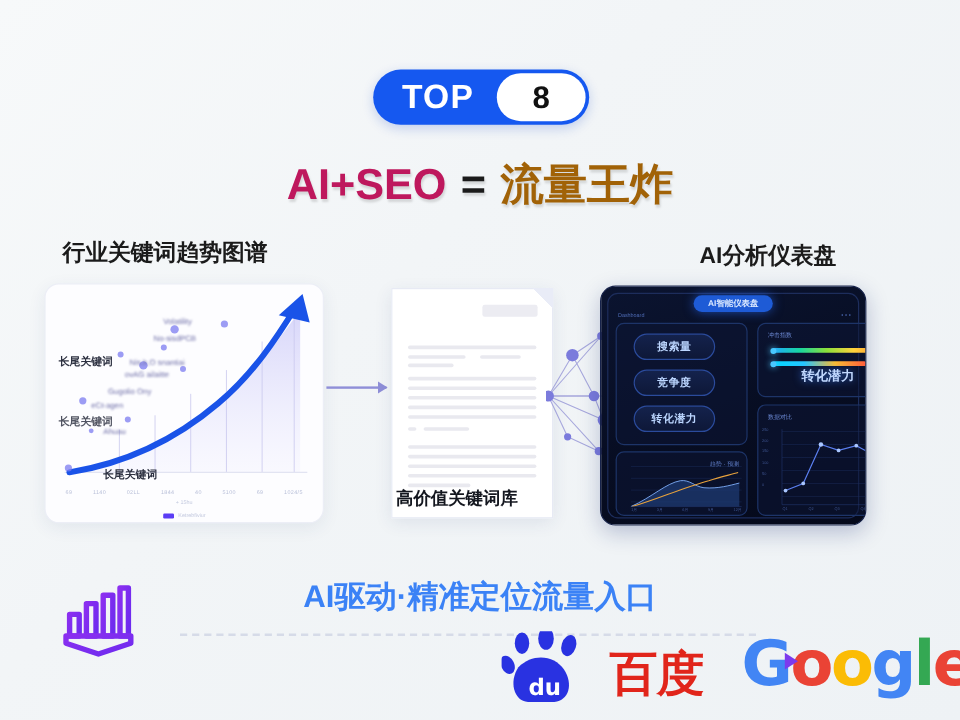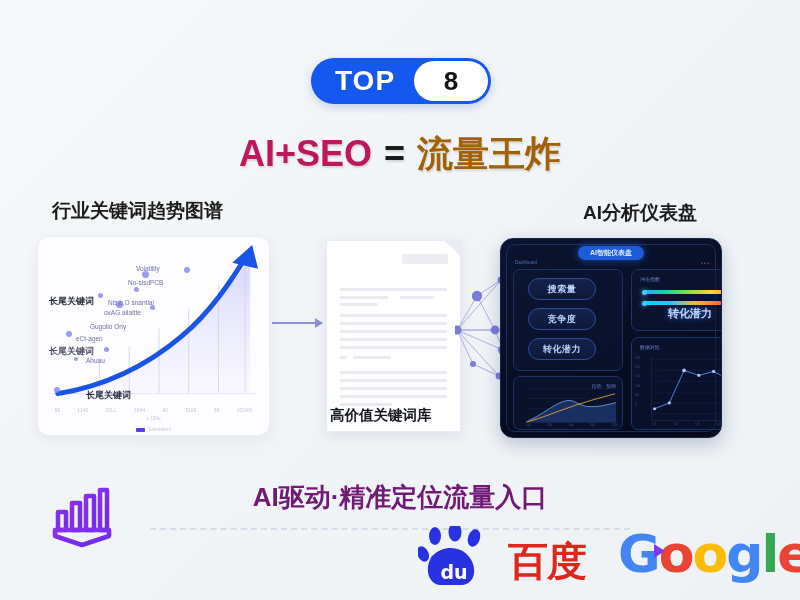--- a/index.html
+++ b/index.html
@@ -138,21 +138,21 @@
   .gauge-overlay{
     position:absolute; left:0; right:0; top:36px; text-align:center;
     color:#c2d9ff; font-size:11px; font-weight:bold; filter:blur(.5px);
     text-shadow:0 0 7px rgba(60,130,255,.8);
   }
   .mini-ax{ position:absolute; font-size:3.2px; color:#3e5590;}
 
   
   .tagline{
     position:absolute; left:0; right:0; top:480px; text-align:center;
-    font-size:26px; font-weight:bold; color:#701a75; white-space:nowrap;
+    font-size:26px; font-weight:bold; color:#3b82f6; white-space:nowrap;
   }
   .pedestal{ position:absolute; left:48px; top:482px; width:68px; height:70px;}
   .dashline{
     position:absolute; left:150px; top:528px; width:480px; height:0;
     border-top:2px dashed #d6dbe8;
   }
   .logos{ position:absolute; left:418px; top:518px; width:340px; height:70px;text-align:center;}
   .baidu-zh{
     position:absolute; left:90px; top:16px; font-size:40px; font-weight:bold;
     color:#e1251b; letter-spacing:-1px; white-space:nowrap;

